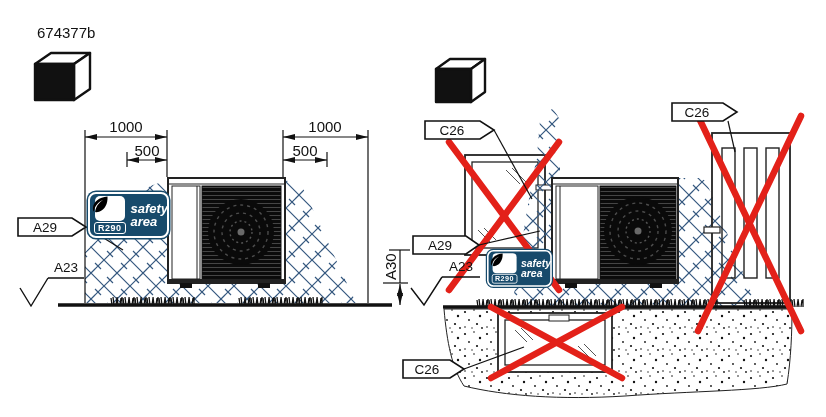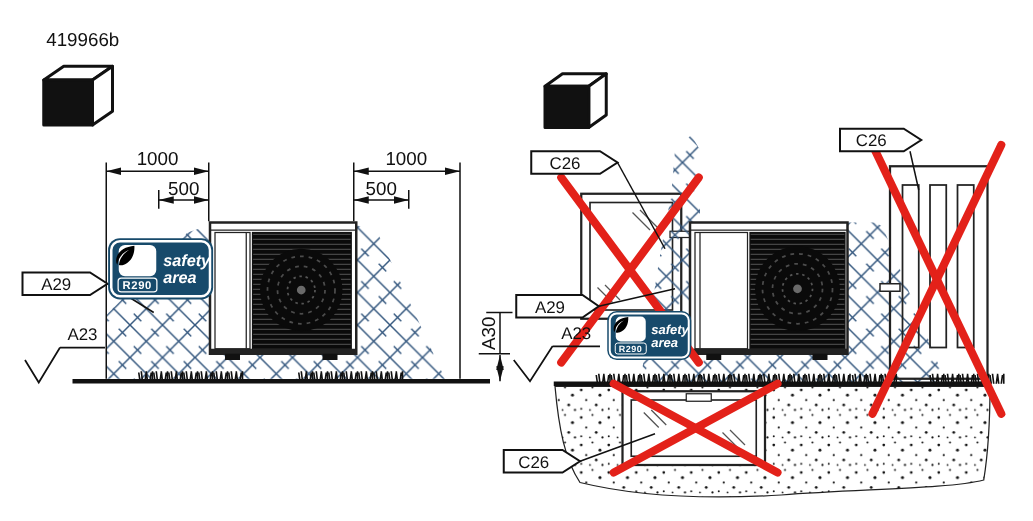--- a/index.html
+++ b/index.html
@@ -19,21 +19,21 @@
   .r290{color:#fff;font-size:9px;font-weight:bold;letter-spacing:.5px;
         border:1.2px solid #fff;border-radius:3px;padding:0 3px;margin-top:1px;line-height:1.2;}
   .badge-right{color:#fff;font-weight:bold;font-style:italic;font-size:13px;line-height:1.02;}
   .badge-sm{transform:scale(.8);transform-origin:0 0;}
 </style>
 </head>
 <body>
 
 <div class="canvas">
 
-<div class="title">419966b</div>
+<div class="title">674377b</div>
 
 <svg width="826" height="417" viewBox="0 0 826 417">
 <defs>
   <pattern id="hatch" width="26" height="26" patternUnits="userSpaceOnUse">
     <path d="M0,26 L26,0 M0,0 L26,26 M3,17 l6,6 M17,3 l6,6 M9,17 l8,-8" stroke="#35587f" stroke-width="1.2" fill="none"></path>
   </pattern>
   <pattern id="dots" width="22" height="22" patternUnits="userSpaceOnUse">
     <g fill="#111">
       <circle cx="3" cy="4" r="1.1"></circle>
             <circle cx="12" cy="2" r="0.8"></circle>

